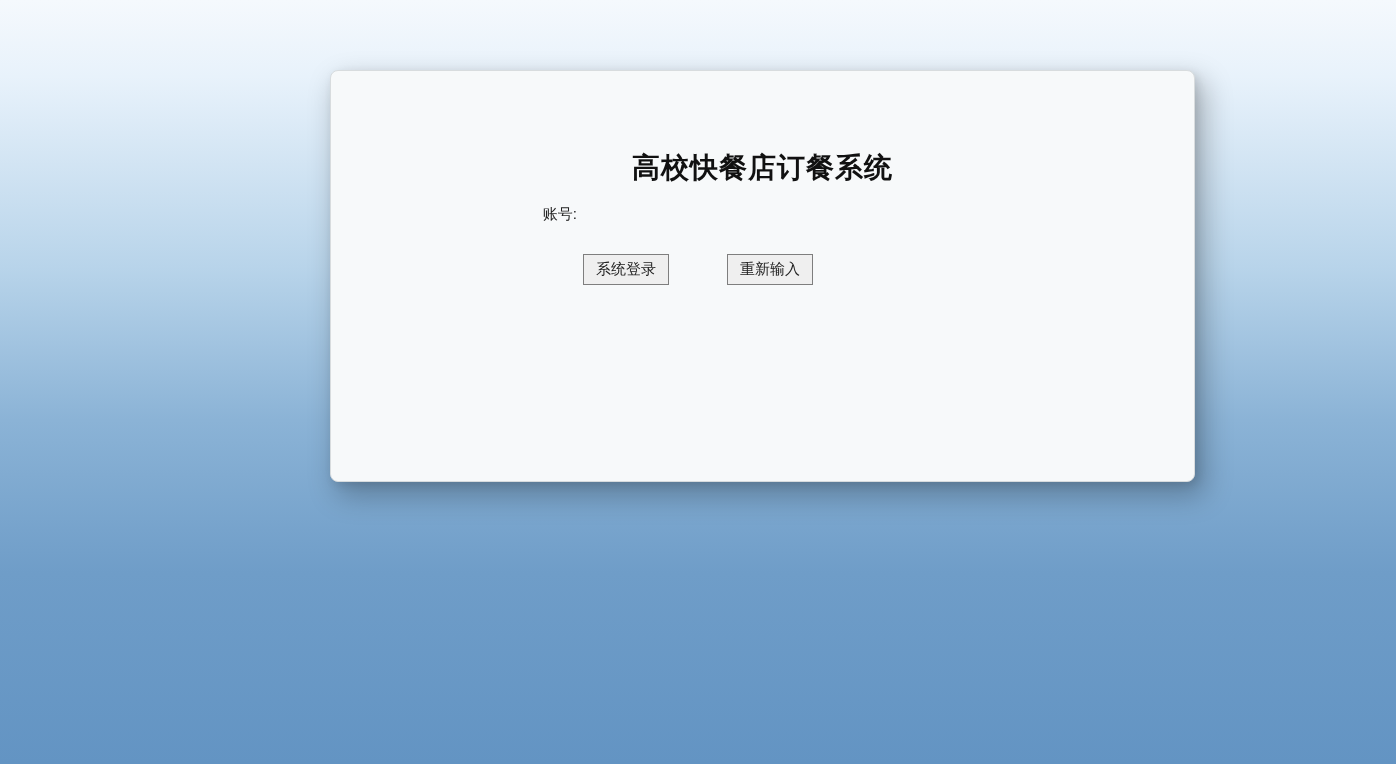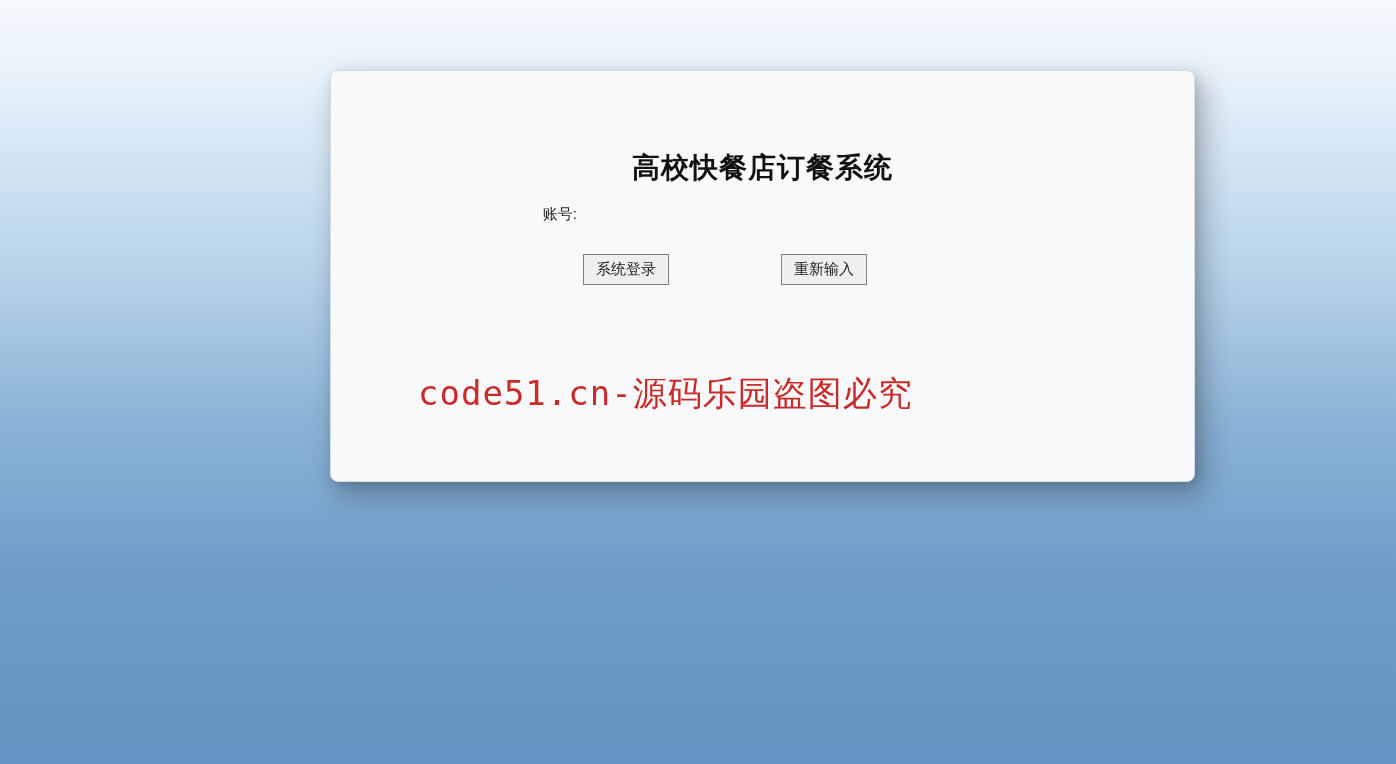--- a/index.html
+++ b/index.html
@@ -66,21 +66,21 @@
       font-size: 16px;
       padding: 2px 6px;
       color: #222;
       outline: none;
     }
     
     .button-row {
       display: flex;
       padding-left: 252px;
       margin-top: 30px;
-      gap: 112px;
+      gap: 58px;
     }
     
     .btn {
       padding: 5px 12px;
       font-size: 15px;
       background: #efefef;
       border: 1px solid #7e7e7e;
       cursor: pointer;
       font-family: inherit;
       color: #222;
@@ -108,14 +108,13 @@
       <label class="form-label">账号:</label>
     </div>
 
 
     <div class="button-row">
       <button class="btn">系统登录</button>
       <button class="btn">重新输入</button>
     </div>
   </div>
 
-  <div class="watermark">code51.cn-源码乐园盗图必究</div>
 </div>
 
 </body></html>

